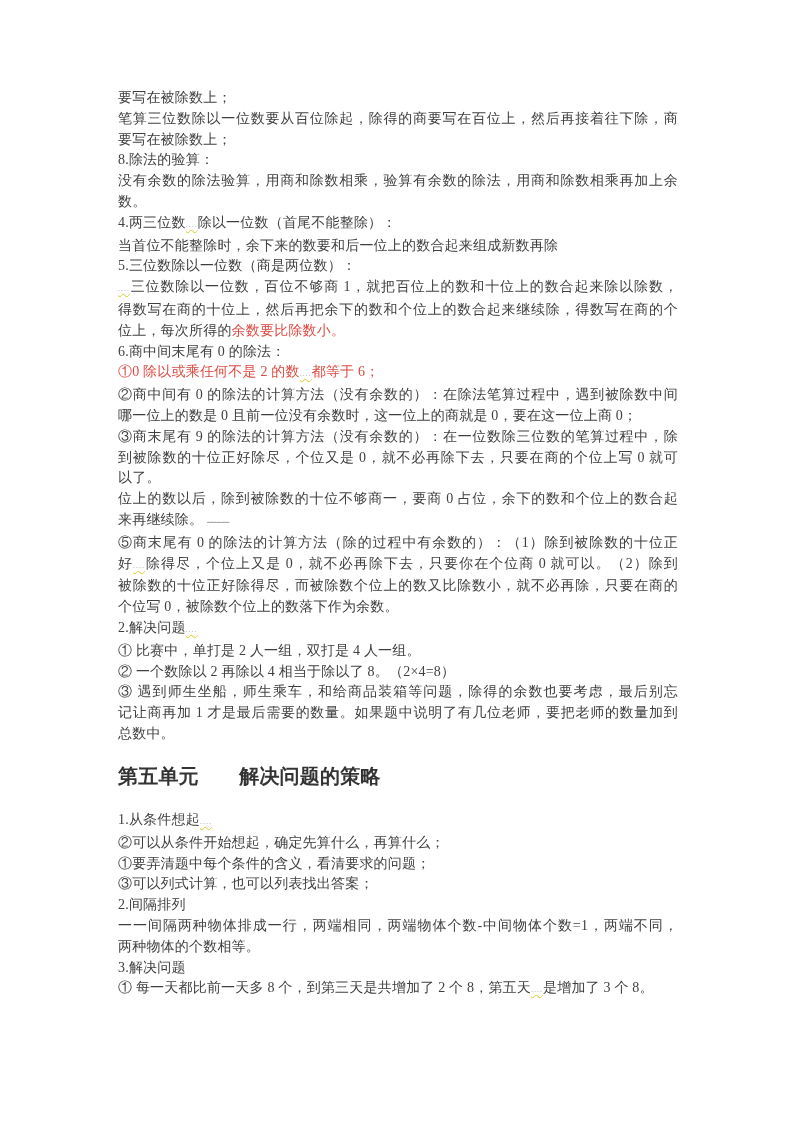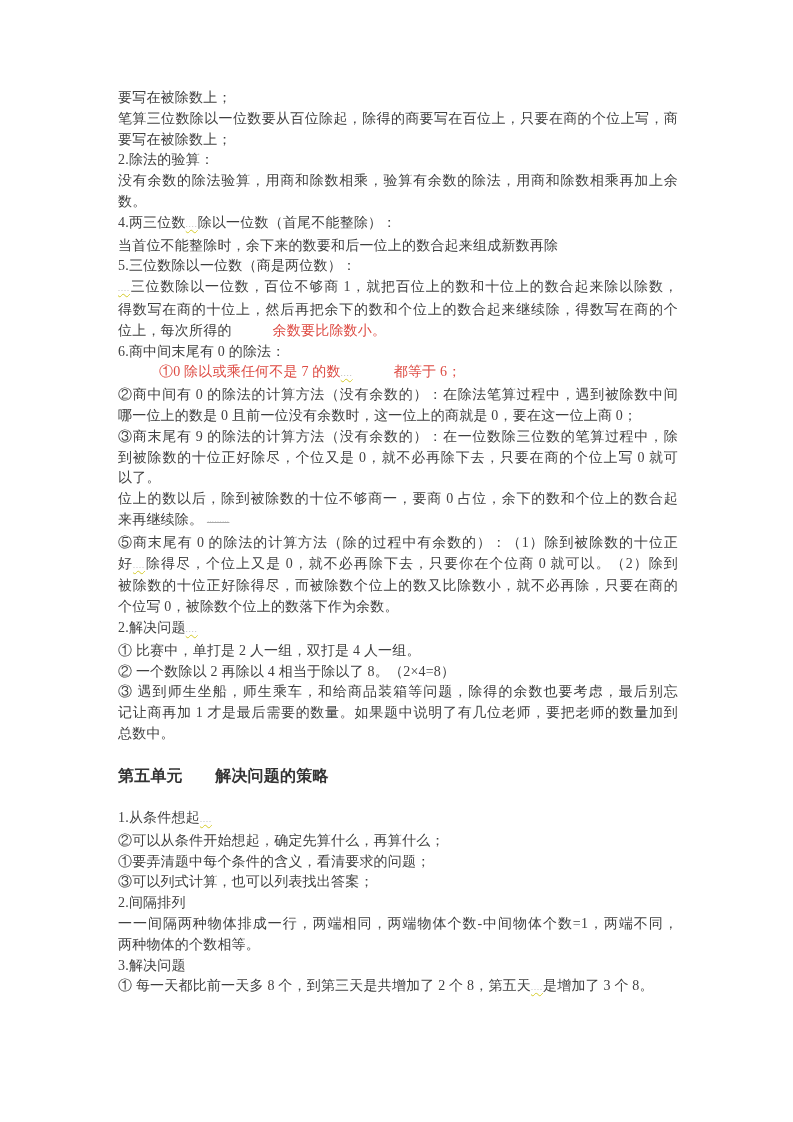--- a/index.html
+++ b/index.html
@@ -25,56 +25,56 @@
     min-height: 20.8px;
     white-space: pre-wrap;
   }
   .line.full {
     text-align: justify;
     text-align-last: justify;
   }
   .line.heading .seg {
     font-weight: bold;
     color: var(--heading-color, #333333);
-    font-size: 16px;
+    font-size: 20px;
   }
-  .seg.red { color: var(--red-color, #dd4a42); padding-left: 41px; }
+  .seg.red { color: var(--red-color, #dd4a42); }
   .seg.dotmark {
     color: #9a9a9a;
     font-size: 8px;
     letter-spacing: 1px;
     text-decoration: underline wavy var(--squiggle-color, #d4ca28) 1px;
     text-underline-offset: 2px;
   }
   .seg.smallgray {
     color: #a9a9a9;
     font-size: 7px;
     letter-spacing: 0.5px;
     text-decoration: line-through;
   }
 </style>
 </head>
 <body>
 
 <div class="page">
   <div class="textblock">
       <div class="line"><span class="seg normal">要写在被除数上；</span></div>
-      <div class="line full"><span class="seg normal">笔算三位数除以一位数要从百位除起，除得的商要写在百位上，只要在商的个位上写，商</span></div>
+      <div class="line full"><span class="seg normal">笔算三位数除以一位数要从百位除起，除得的商要写在百位上，然后再接着往下除，商</span></div>
       <div class="line"><span class="seg normal">要写在被除数上；</span></div>
-      <div class="line"><span class="seg normal">2.除法的验算：</span></div>
+      <div class="line"><span class="seg normal">8.除法的验算：</span></div>
       <div class="line full"><span class="seg normal">没有余数的除法验算，用商和除数相乘，验算有余数的除法，用商和除数相乘再加上余</span></div>
       <div class="line"><span class="seg normal">数。</span></div>
       <div class="line"><span class="seg normal">4.两三位数</span><span class="seg dotmark">....</span><span class="seg normal">除以一位数（首尾不能整除）：</span></div>
       <div class="line"><span class="seg normal">当首位不能整除时，余下来的数要和后一位上的数合起来组成新数再除</span></div>
       <div class="line"><span class="seg normal">5.三位数除以一位数（商是两位数）：</span></div>
       <div class="line full"><span class="seg dotmark">....</span><span class="seg normal">三位数除以一位数，百位不够商 1，就把百位上的数和十位上的数合起来除以除数，</span></div>
       <div class="line full"><span class="seg normal">得数写在商的十位上，然后再把余下的数和个位上的数合起来继续除，得数写在商的个</span></div>
       <div class="line"><span class="seg normal">位上，每次所得的</span><span class="seg red">余数要比除数小。</span></div>
       <div class="line"><span class="seg normal">6.商中间末尾有 0 的除法：</span></div>
-      <div class="line"><span class="seg red">①0 除以或乘任何不是 7 的数</span><span class="seg dotmark">....</span><span class="seg red">都等于 6；</span></div>
+      <div class="line"><span class="seg red">①0 除以或乘任何不是 2 的数</span><span class="seg dotmark">....</span><span class="seg red">都等于 6；</span></div>
       <div class="line full"><span class="seg normal">②商中间有 0 的除法的计算方法（没有余数的）：在除法笔算过程中，遇到被除数中间</span></div>
       <div class="line"><span class="seg normal">哪一位上的数是 0 且前一位没有余数时，这一位上的商就是 0，要在这一位上商 0；</span></div>
       <div class="line full"><span class="seg normal">③商末尾有 9 的除法的计算方法（没有余数的）：在一位数除三位数的笔算过程中，除</span></div>
       <div class="line full"><span class="seg normal">到被除数的十位正好除尽，个位又是 0，就不必再除下去，只要在商的个位上写 0 就可</span></div>
       <div class="line"><span class="seg normal">以了。</span></div>
       <div class="line full"><span class="seg normal">位上的数以后，除到被除数的十位不够商一，要商 0 占位，余下的数和个位上的数合起</span></div>
       <div class="line"><span class="seg normal">来再继续除。 </span><span class="seg smallgray">⋯⋯⋯</span></div>
       <div class="line full"><span class="seg normal">⑤商末尾有 0 的除法的计算方法（除的过程中有余数的）：（1）除到被除数的十位正</span></div>
       <div class="line full"><span class="seg normal">好</span><span class="seg dotmark">....</span><span class="seg normal">除得尽，个位上又是 0，就不必再除下去，只要你在个位商 0 就可以。（2）除到</span></div>
       <div class="line full"><span class="seg normal">被除数的十位正好除得尽，而被除数个位上的数又比除数小，就不必再除，只要在商的</span></div>

